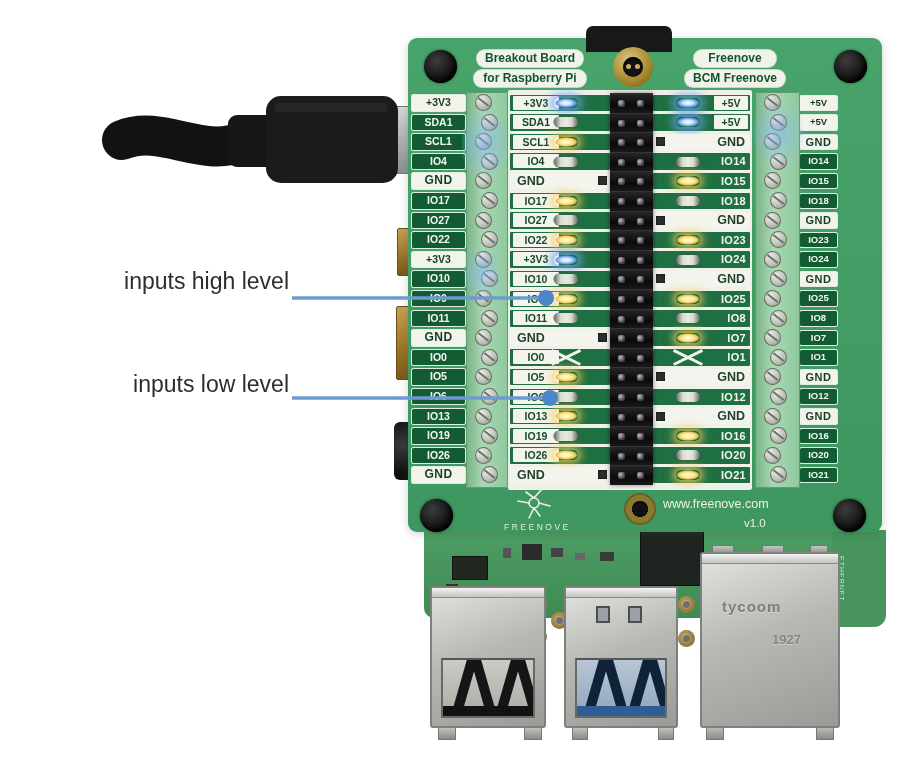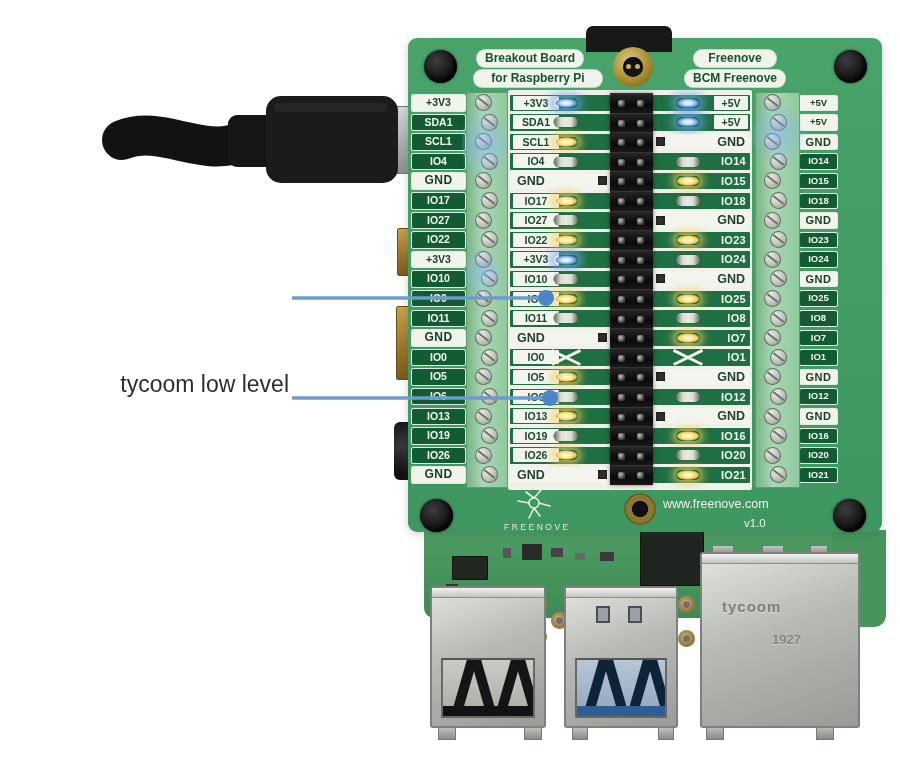--- a/index.html
+++ b/index.html
@@ -133,23 +133,24 @@
   .fn-logo{position:absolute;left:108px;top:449px;}
   .bhole{position:absolute;left:216px;top:455px;width:32px;height:32px;border-radius:50%;
       background:radial-gradient(circle,#101010 0 8px,#8a7a30 8px 14px,#6d6024 14px 16px,rgba(0,0,0,0) 16px);}
 </style>
 </head>
 <body>
 
 <div class="scene">
 
   <div class="ann" style="top:265px">
+    <div>inputs high level</div>
   </div>
   <div class="ann" style="top:368px">
-    <div>tycoom low level</div>
+    <div>inputs low level</div>
   </div>
 
   <svg class="cable-svg" width="900" height="763">
     <path d="M 122 140 C 162 124, 200 158, 242 142" stroke="#121212" stroke-width="40" fill="none" stroke-linecap="round"></path>
     <rect x="228" y="115" width="52" height="52" rx="9" fill="#161616"></rect>
     <rect x="266" y="96" width="132" height="87" rx="15" fill="#1b1b1b"></rect>
     <rect x="274" y="103" width="114" height="9" rx="4.5" fill="#2f2f2f" opacity=".55"></rect>
   </svg>
   <div class="usbc-shell"></div>
 
@@ -204,37 +205,37 @@
     <div class="hole3" style="left:62px"></div>
     <div class="usb-int">
       <div class="vb" style="left:14px;transform:rotate(16deg)"></div>
       <div class="vb" style="left:34px;transform:rotate(-16deg)"></div>
       <div class="vb" style="left:58px;transform:rotate(16deg)"></div>
       <div class="vb" style="left:78px;transform:rotate(-16deg)"></div>
       <div class="ib"></div>
     </div>
   </div>
 
-  <div class="port" style="left:700px;top:552px;width:160px;height:176px">
+  <div class="port" style="left:700px;top:552px;width:140px;height:176px">
     <div class="lip"></div>
     <div class="eth-brand">tycoom</div>
     <div class="eth-code">1927</div>
   </div>
 
   <div class="bboard">
     <div class="toptab"></div>
     <div class="standoff"></div>
 
     <div class="bscrew" style="left:16px;top:12px"></div>
     <div class="bscrew" style="left:426px;top:12px"></div>
     <div class="bscrew" style="left:12px;top:461px"></div>
     <div class="bscrew" style="left:425px;top:461px"></div>
 
     <div class="tag" style="left:69px;top:12px;width:106px;height:17px">Breakout Board</div>
-    <div class="tag" style="left:66px;top:32px;width:128px;height:17px">for Raspberry Pi</div>
+    <div class="tag" style="left:66px;top:32px;width:112px;height:17px">for Raspberry Pi</div>
     <div class="tag" style="left:286px;top:12px;width:82px;height:17px">Freenove</div>
     <div class="tag" style="left:277px;top:32px;width:100px;height:17px">BCM Freenove</div>
 
     <div class="ocol" id="outer-left" style="left:4px;top:55px;width:53px">
         <div class="oslot">
           <div class="olabel power">+3V3</div>
         </div>
         <div class="oslot">
           <div class="olabel io">SDA1</div>
         </div>

